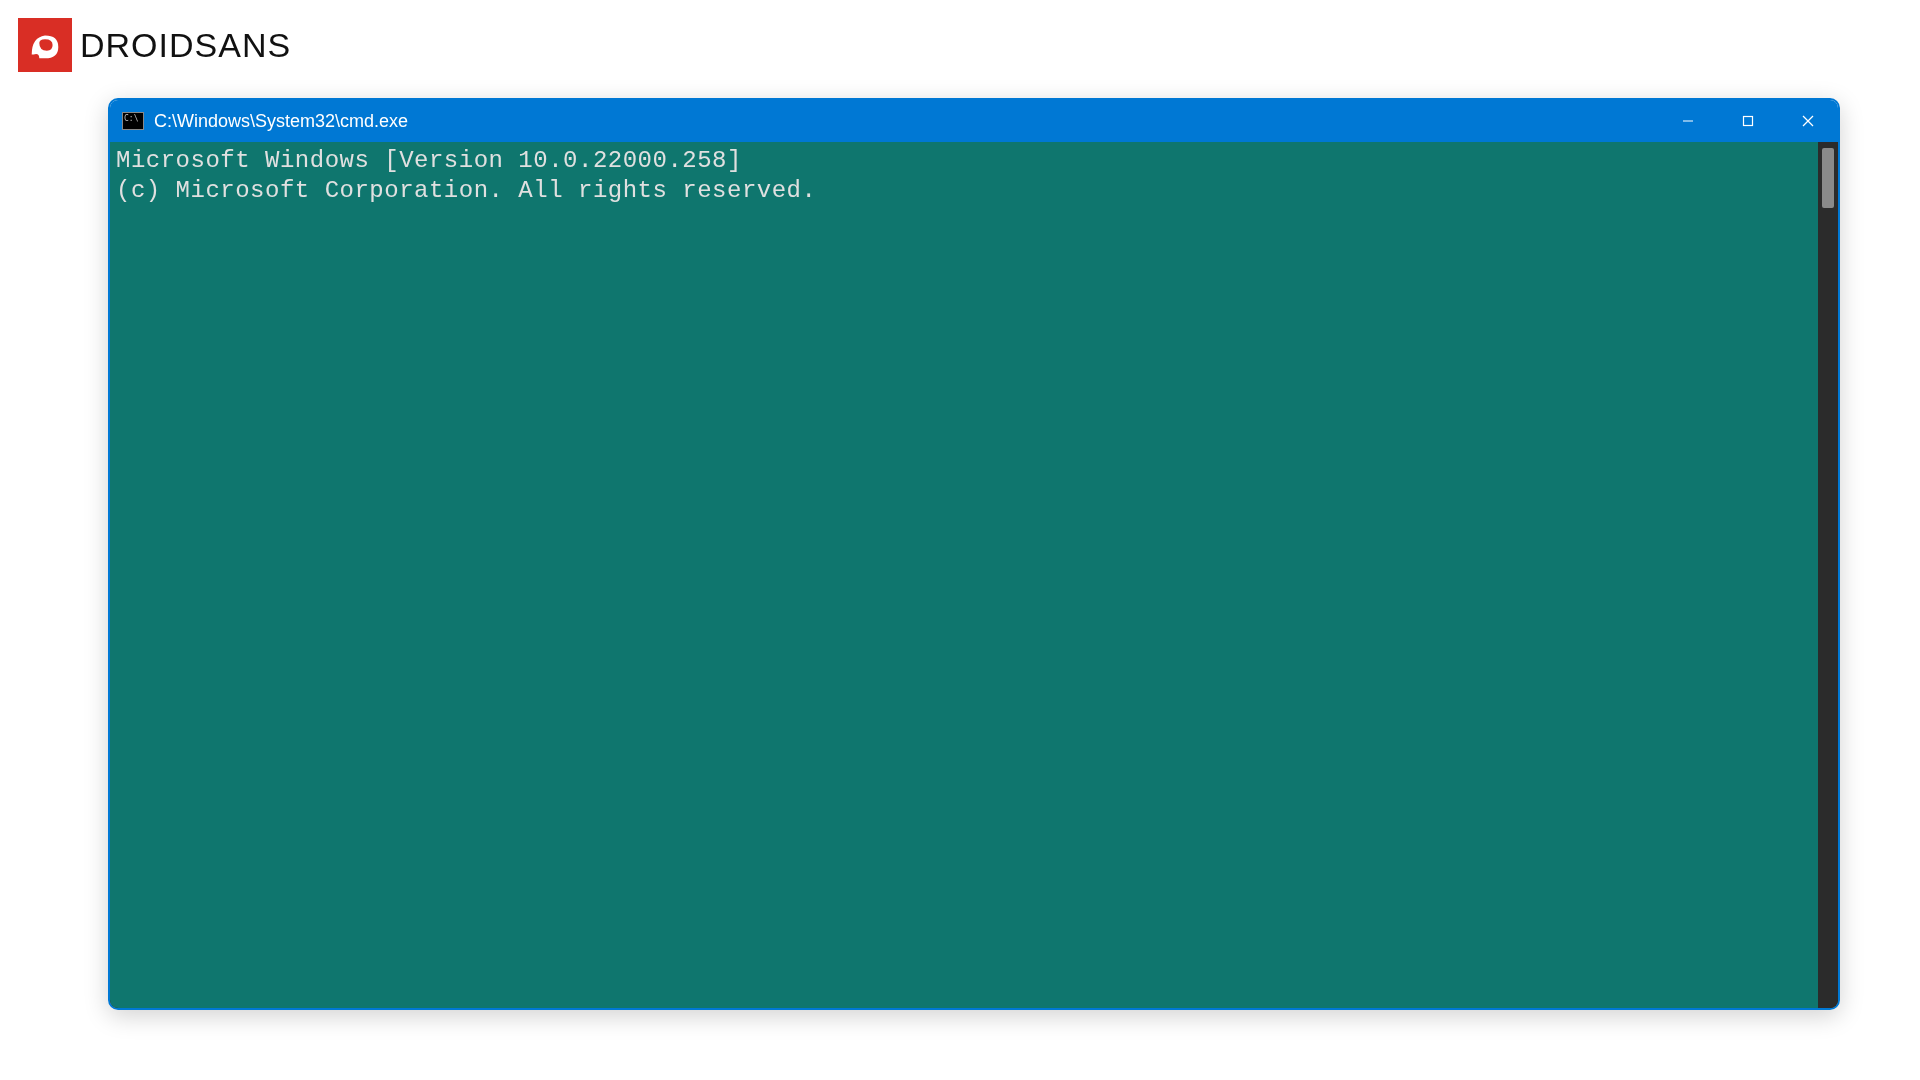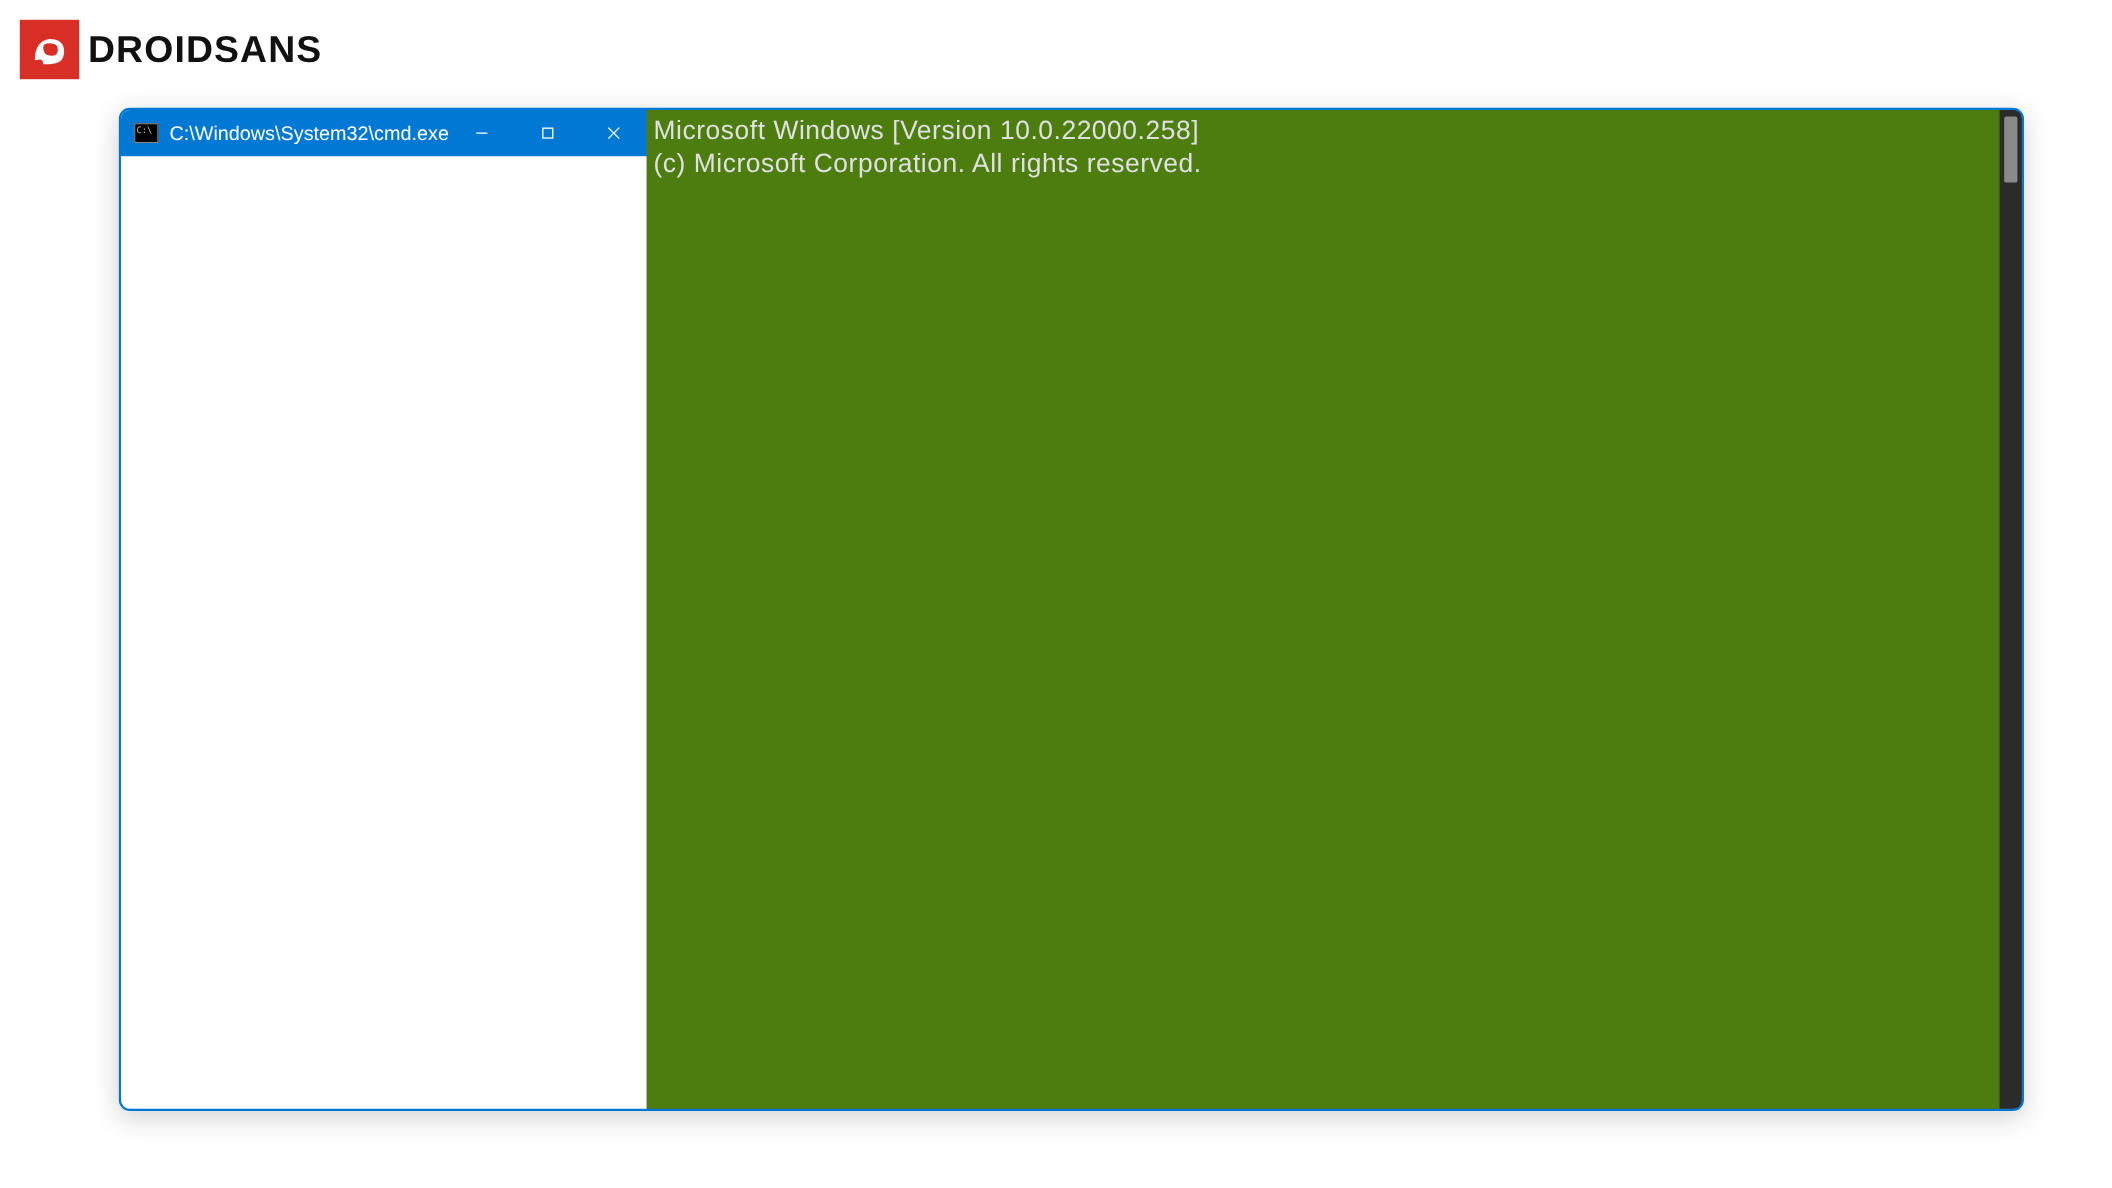--- a/index.html
+++ b/index.html
@@ -38,37 +38,38 @@
       align-items: center;
       justify-content: center;
     }
     .brand-logo svg {
       width: 38px;
       height: 38px;
       fill: #fff;
     }
     .brand-text {
       font-size: 34px;
-      font-weight: 700;
+      font-weight: 400;
       letter-spacing: 1px;
       color: #111;
       padding-left: 8px;
       font-family: Arial, sans-serif;
     }
     .cmd-window {
       position: absolute;
       top: 98px;
       left: 108px;
       width: 1732px;
       height: 912px;
       border: 2px solid #0078d4;
       border-radius: 10px;
       overflow: hidden;
       box-shadow: 0 6px 24px rgba(0,0,0,0.18);
       display: flex;
+      flex-direction: column;
     }
     .titlebar {
       height: 42px;
       background: #0078d4;
       display: flex;
       align-items: center;
       color: #fff;
       flex-shrink: 0;
     }
     .titlebar-icon {
@@ -120,23 +121,23 @@
       fill: none;
     }
     .terminal-area {
       flex: 1;
       display: flex;
       background: #000;
       position: relative;
     }
     .terminal-content {
       flex: 1;
-      background: #4d7c0f;
+      background: #0f766e;
       color: #e0e0e0;
-      font-family: Liberation Sans, sans-serif;
+      font-family: Liberation Mono, monospace;
       font-size: 24px;
       line-height: 1.25;
       padding: 4px 6px;
       white-space: pre;
       letter-spacing: 0.5px;
     }
     .terminal-line {
       display: block;
     }
     .cursor-block {

